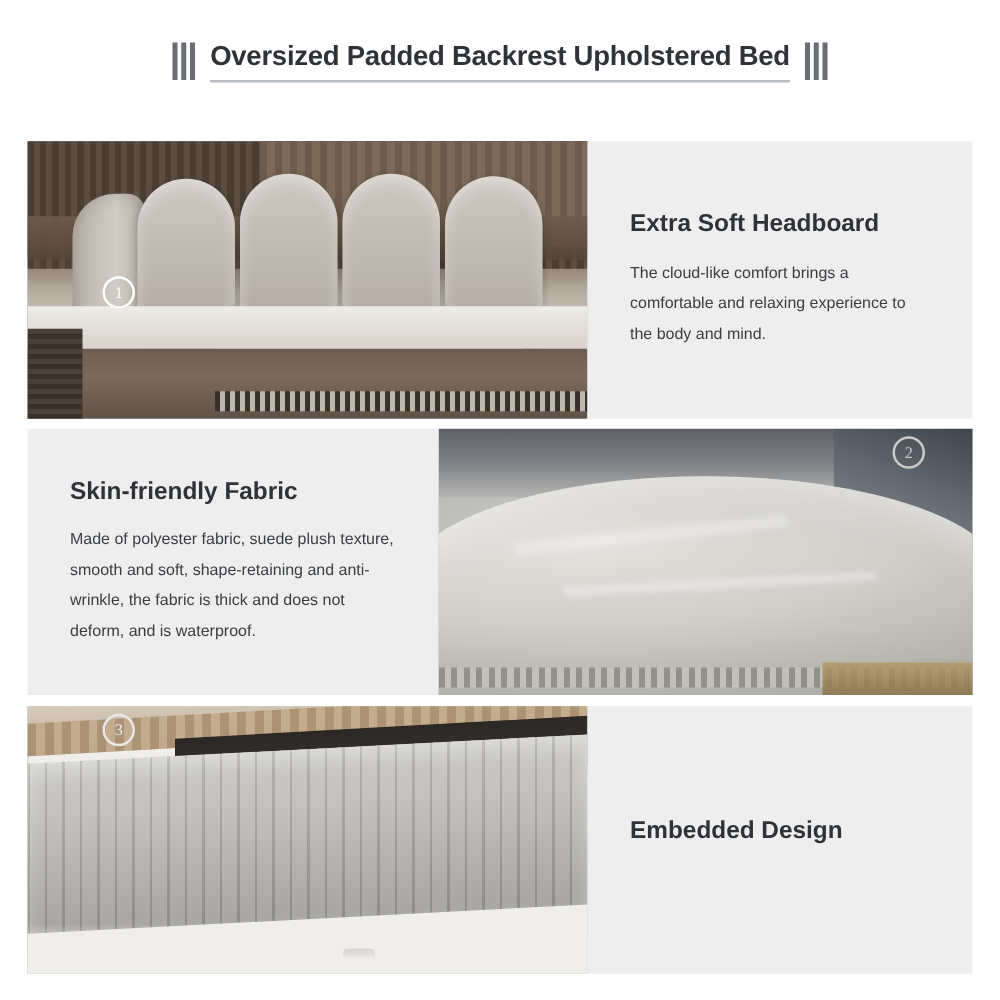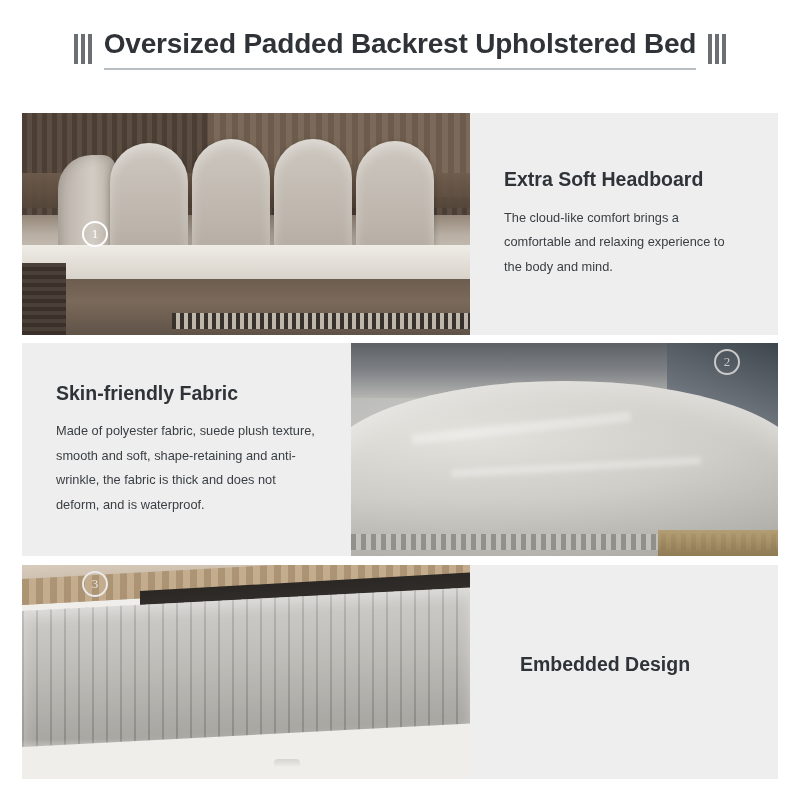--- a/index.html
+++ b/index.html
@@ -47,21 +47,21 @@
   .bars.right span:nth-child(1) { height: 30px; }
   .bars.right span:nth-child(2) { height: 30px; }
   .bars.right span:nth-child(3) { height: 30px; }
 
   .title-wrap {
     display: flex;
     flex-direction: column;
     align-items: center;
   }
   .title {
-    font-size: 28px;
+    font-size: 22px;
     font-weight: bold;
     color: #2f3337;
     letter-spacing: -0.2px;
     white-space: nowrap;
     line-height: 1.15;
   }
   .title-rule {
     margin-top: 7px;
     width: 100%;
     height: 2px;
@@ -246,21 +246,21 @@
   }
   .p3-leg {
     position: absolute; left: 252px; bottom: 6px; width: 26px; height: 14px;
     border-radius: 4px;
     background: linear-gradient(180deg,#9a9894,#6f6d6a);
   }
 
   
   #card1 { left: 470px; top: 113px; width: 308px; height: 222px; }
   #card2 { left: 22px;  top: 343px; width: 329px; height: 213px; }
-  #card3 { left: 470px; top: 565px; width: 308px; height: 214px; padding-left: 16px; }
+  #card3 { left: 470px; top: 565px; width: 308px; height: 214px; }
 </style>
 </head>
 <body>
 
 <div class="page">
 
   <div class="header">
     <div class="header-inner">
       <span class="bars left">
         <span></span>

